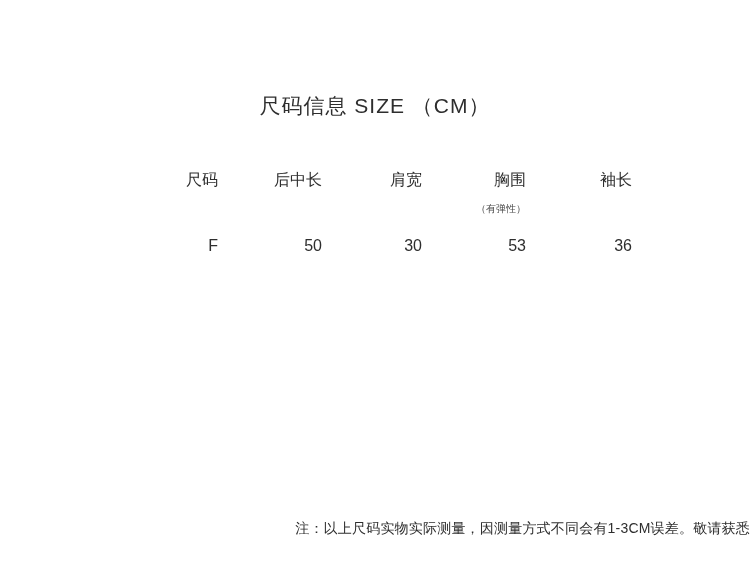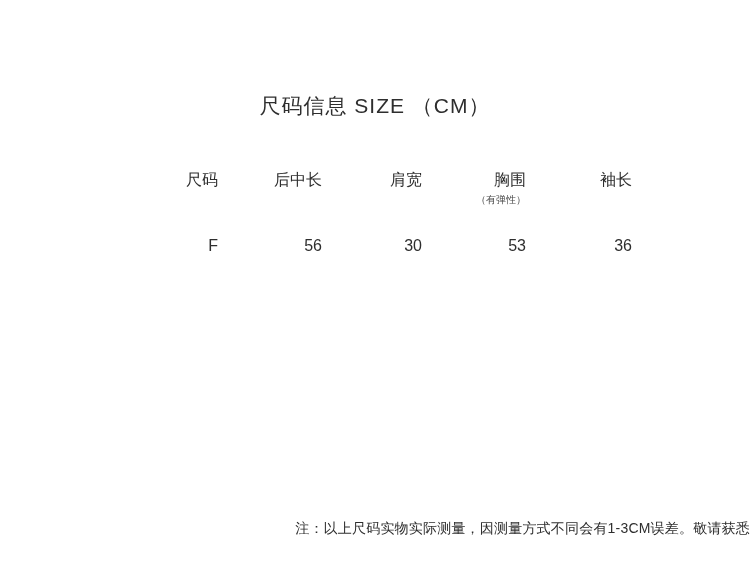--- a/index.html
+++ b/index.html
@@ -52,21 +52,21 @@
     display: block;
     font-size: 16px;
     color: #2e2e2e;
     line-height: 20px;
   }
   .head-sub {
     display: block;
     font-size: 10px;
     color: #4a4a4a;
     line-height: 14px;
-    margin-top: 3px;
+    margin-top: 12px;
   }
   .data-row td {
     height: 48px;
     font-size: 16px;
     color: #2e2e2e;
     vertical-align: middle;
   }
   .col-size { width: 100px; }
   .col-a { width: 104px; }
   .col-b { width: 100px; }
@@ -107,21 +107,21 @@
           <span class="head-sub">（有弹性）</span>
         </th>
         <th class="col-d">
           <span class="head-label">袖长</span>
         </th>
       </tr>
     </thead>
     <tbody>
       <tr class="data-row">
         <td class="col-size">F</td>
-        <td class="col-a">56</td>
+        <td class="col-a">50</td>
         <td class="col-b">30</td>
         <td class="col-c">53</td>
         <td class="col-d">36</td>
       </tr>
     </tbody>
   </table>
 
   <div class="note">注：以上尺码实物实际测量，因测量方式不同会有1-3CM误差。敬请获悉</div>
 
 </div>

